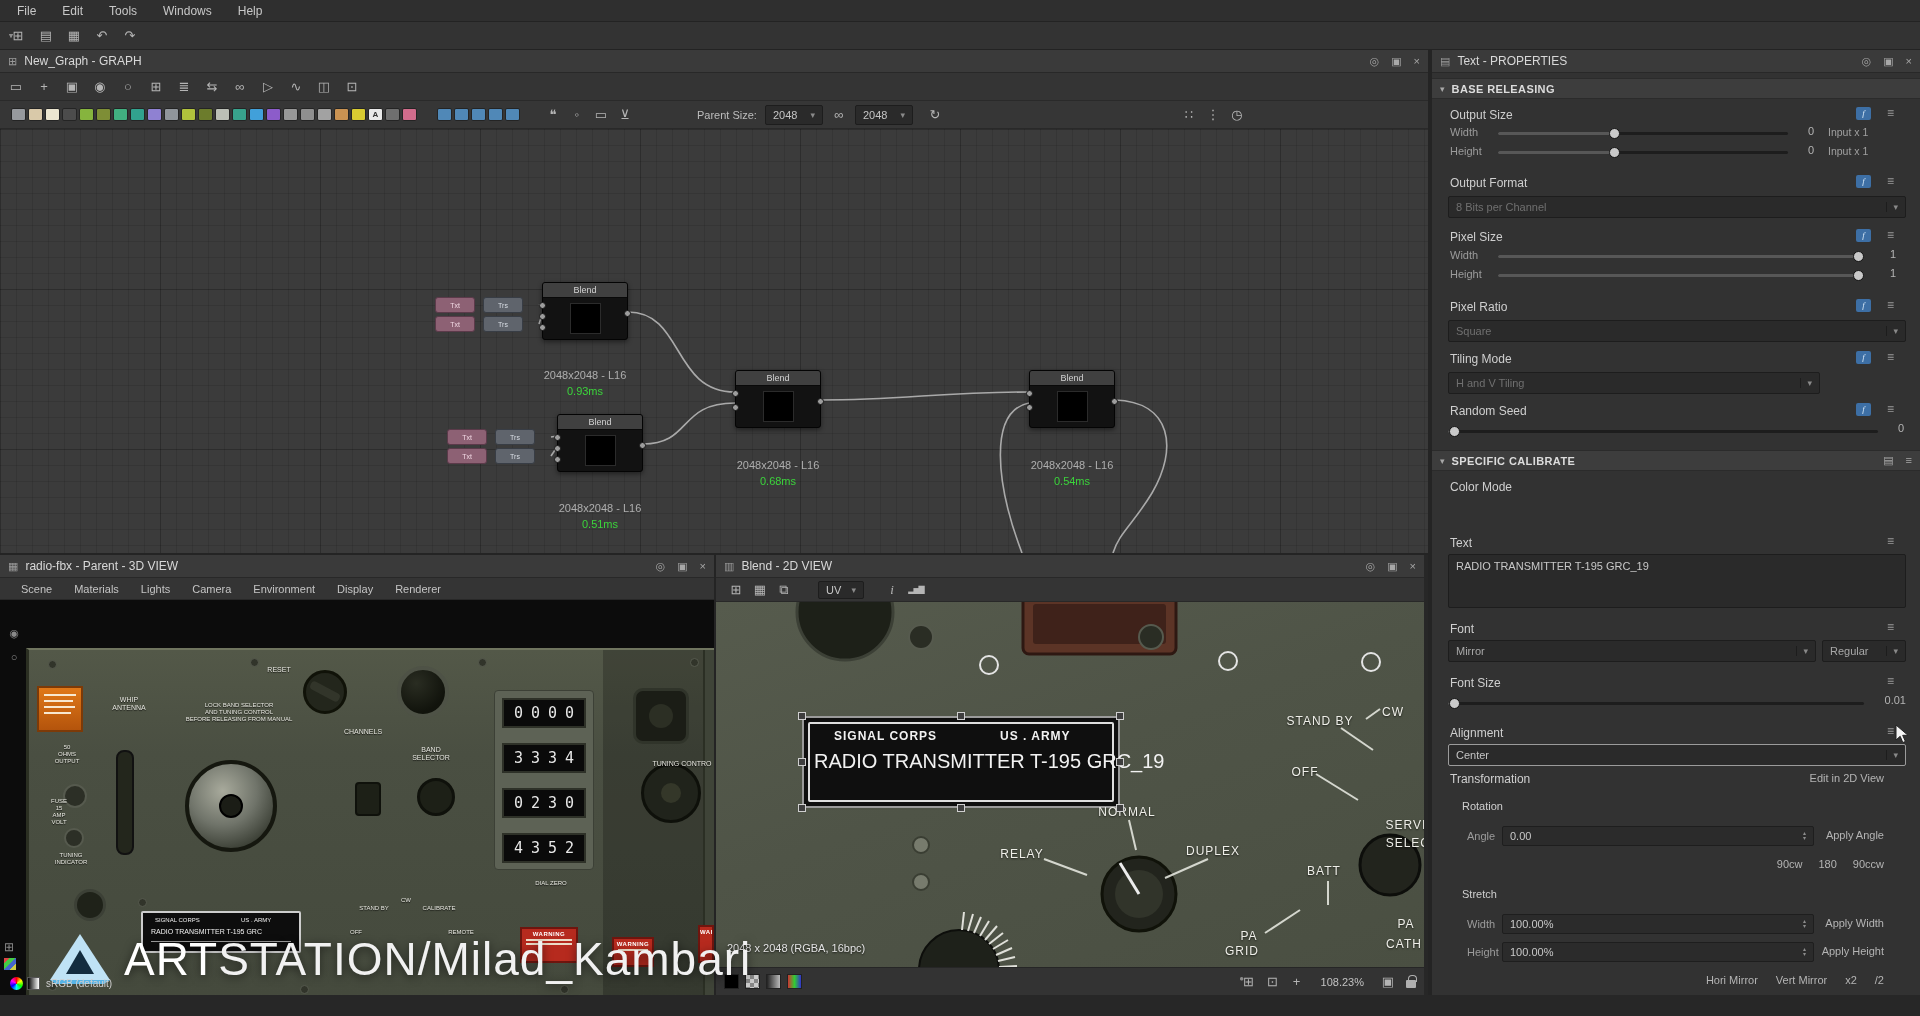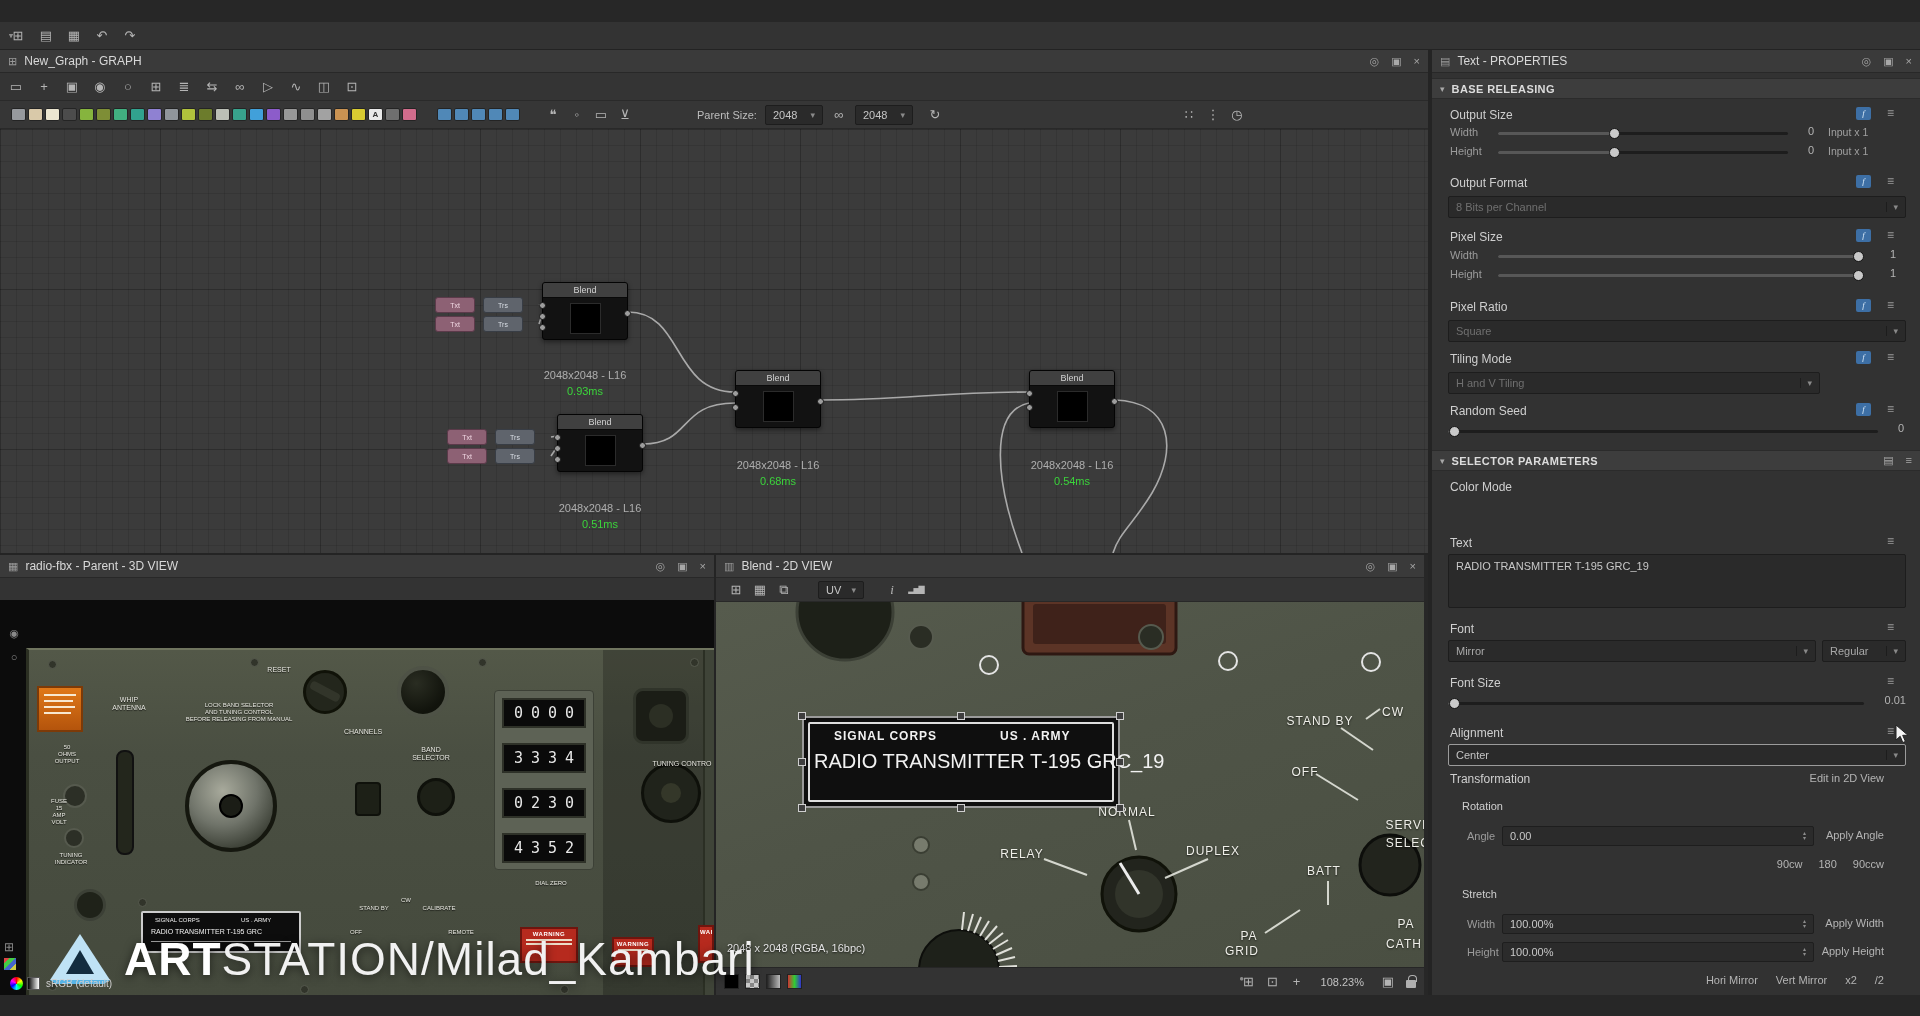--- a/index.html
+++ b/index.html
@@ -88,30 +88,37 @@
 .stepper{margin-left:auto;display:flex;flex-direction:column;line-height:5px;font-size:6px;color:#8c8c8c}
 .btnt{font-size:11px;color:#b4b4b4;white-space:nowrap}
 .fico{position:absolute;width:15px;height:13px;background:#3d6fa5;border-radius:2px;color:#d4e6f6;font-size:9px;font-style:italic;text-align:center;line-height:13px;font-family:"Liberation Serif",serif}
 .hico{position:absolute;color:#9a9a9a;font-size:12px;line-height:12px}
 .rflex{position:absolute;right:36px;display:flex;gap:16px}
 
 .statusbar{position:absolute;left:0;top:995px;width:1920px;height:21px;background:#2c2c2c;border-top:1px solid #1c1c1c;display:flex;align-items:center;justify-content:flex-end;padding-right:10px;gap:14px;font-size:11px;color:#ababab}
 .statusbar .mem{color:#d9512c}
 .wm{position:absolute;left:44px;top:930px;z-index:60;pointer-events:none;display:flex;align-items:flex-end;gap:8px}
 .wmtext{font-size:46px;line-height:50px;color:#fff;letter-spacing:1px;text-shadow:0 2px 10px rgba(0,0,0,.6);white-space:nowrap}
-.wmtext .b{font-weight:bold}
+.wmtext .b{font-weight:normal}
 .wmtext .l{font-weight:normal;color:#f1f1f1}
 .cursor{position:absolute;z-index:100;pointer-events:none}
 .vsep{position:absolute;background:#242424}
 </style>
 </head>
 <body>
 
 <div class="app">
 
+  <div class="menubar">
+    <span class="mi">File</span>
+    <span class="mi">Edit</span>
+    <span class="mi">Tools</span>
+    <span class="mi">Windows</span>
+    <span class="mi">Help</span>
+  </div>
 
   <div class="maintb">
       <span class="ic">⊞</span>
       <span class="ic">▤</span>
       <span class="ic">▦</span>
       <span class="ic">↶</span>
       <span class="ic mini">▾</span>
       <span class="ic">↷</span>
       <span class="ic mini">▾</span>
     </div>
@@ -294,20 +301,29 @@
 
   <div class="panel" style="left:0;top:555px;width:714px;height:440px">
     <div class="ptitle">
       <span class="picon">▦</span>
       <span class="txt">radio-fbx - Parent - 3D VIEW</span>
       <span class="wicons">
         <span>◎</span>
         <span>▣</span>
         <span>×</span>
       </span>
+    </div>
+    <div class="v3menu">
+      <span class="mi">Scene</span>
+      <span class="mi">Materials</span>
+      <span class="mi">Lights</span>
+      <span class="mi">Camera</span>
+      <span class="mi">Environment</span>
+      <span class="mi">Display</span>
+      <span class="mi">Renderer</span>
     </div>
     <div class="v3canvas">
       <span class="ic" style="position:absolute;left:2px;top:22px;color:#8a8a8a;font-size:11px">◉</span>
       <span class="ic" style="position:absolute;left:2px;top:46px;color:#8a8a8a;font-size:11px">○</span>
 
       <div class="radio">
         <div class="abs" style="left:574px;top:0;width:114px;height:347px;background:rgba(0,0,0,.22)"></div>
         <div class="abs" style="left:674px;top:0;width:14px;height:347px;background:#3f4438;border-left:2px solid #2b2f24"></div>
       </div>
 
@@ -607,21 +623,21 @@
     <span class="fico" style="left:424px;top:353px">f</span>
     <span class="hico" style="left:455px;top:353px">≡</span>
     <span class="slider" style="left:16px;top:380px;width:430px">
         <span class="fill" style="width:5px"></span>
         <span class="handle" style="left:1px"></span>
       </span>
     <span class="pval" style="left:444px;top:372px;width:28px">0</span>
 
     <div class="sechdr" style="top:400px">
       <span class="chev">▾</span>
-      <span class="txt">SELECTOR PARAMETERS</span>
+      <span class="txt">SPECIFIC CALIBRATE</span>
       <span class="wicons">
           <span>▤</span>
           <span>≡</span>
         </span>
     </div>
 
     <span class="plabel" style="left:18px;top:430px">Color Mode</span>
 
     <span class="plabel" style="left:18px;top:486px">Text</span>
     <span class="hico" style="left:455px;top:485px">≡</span>

